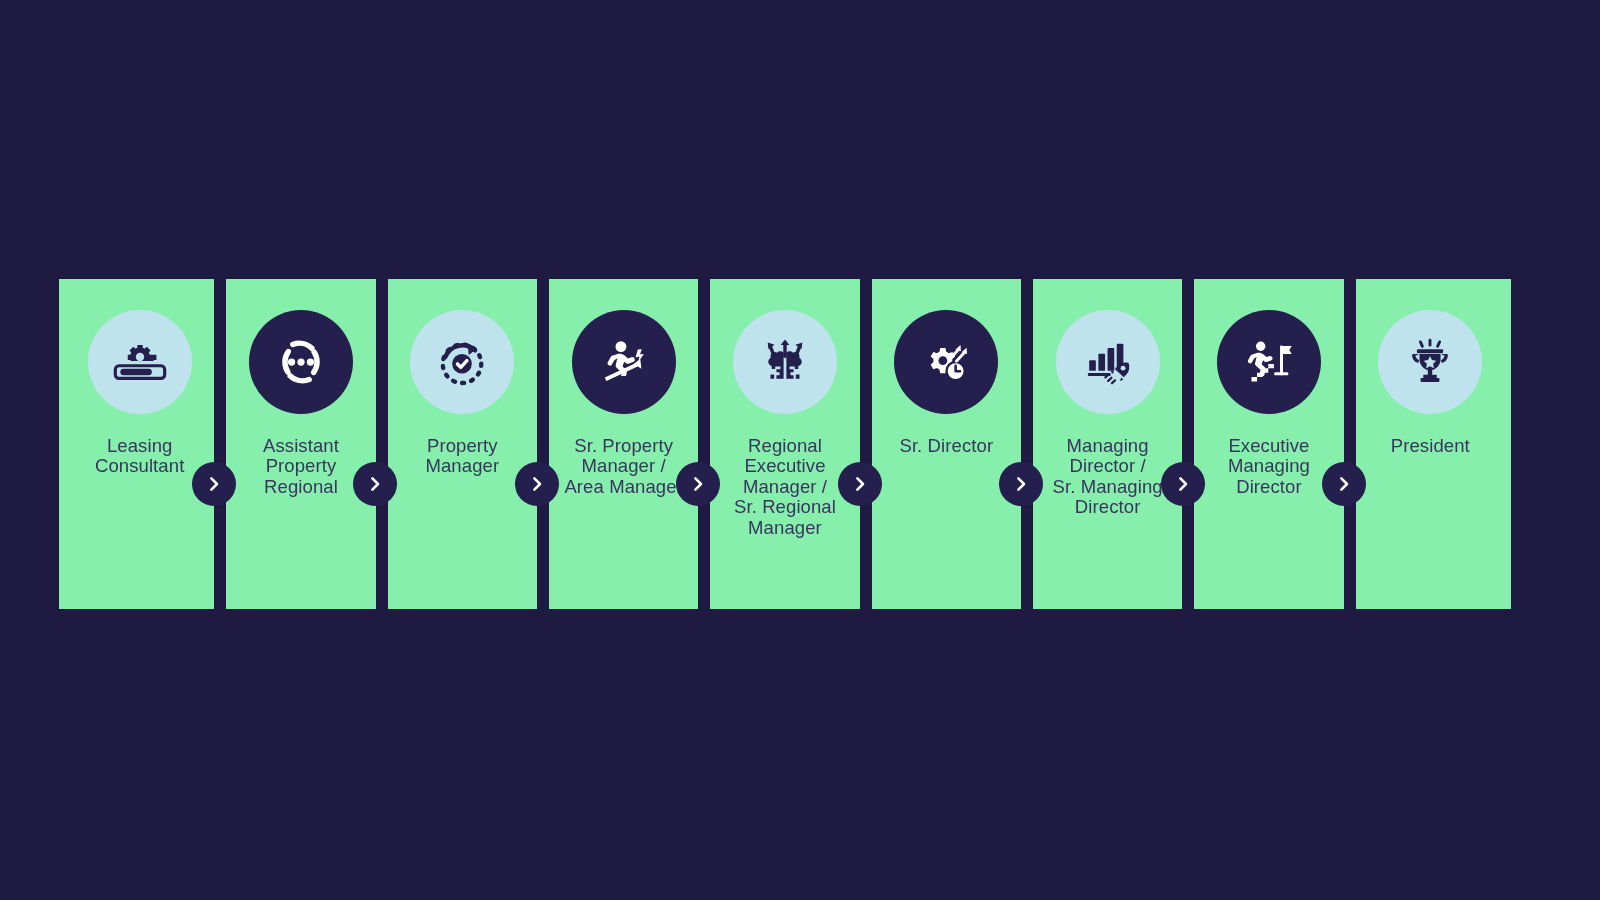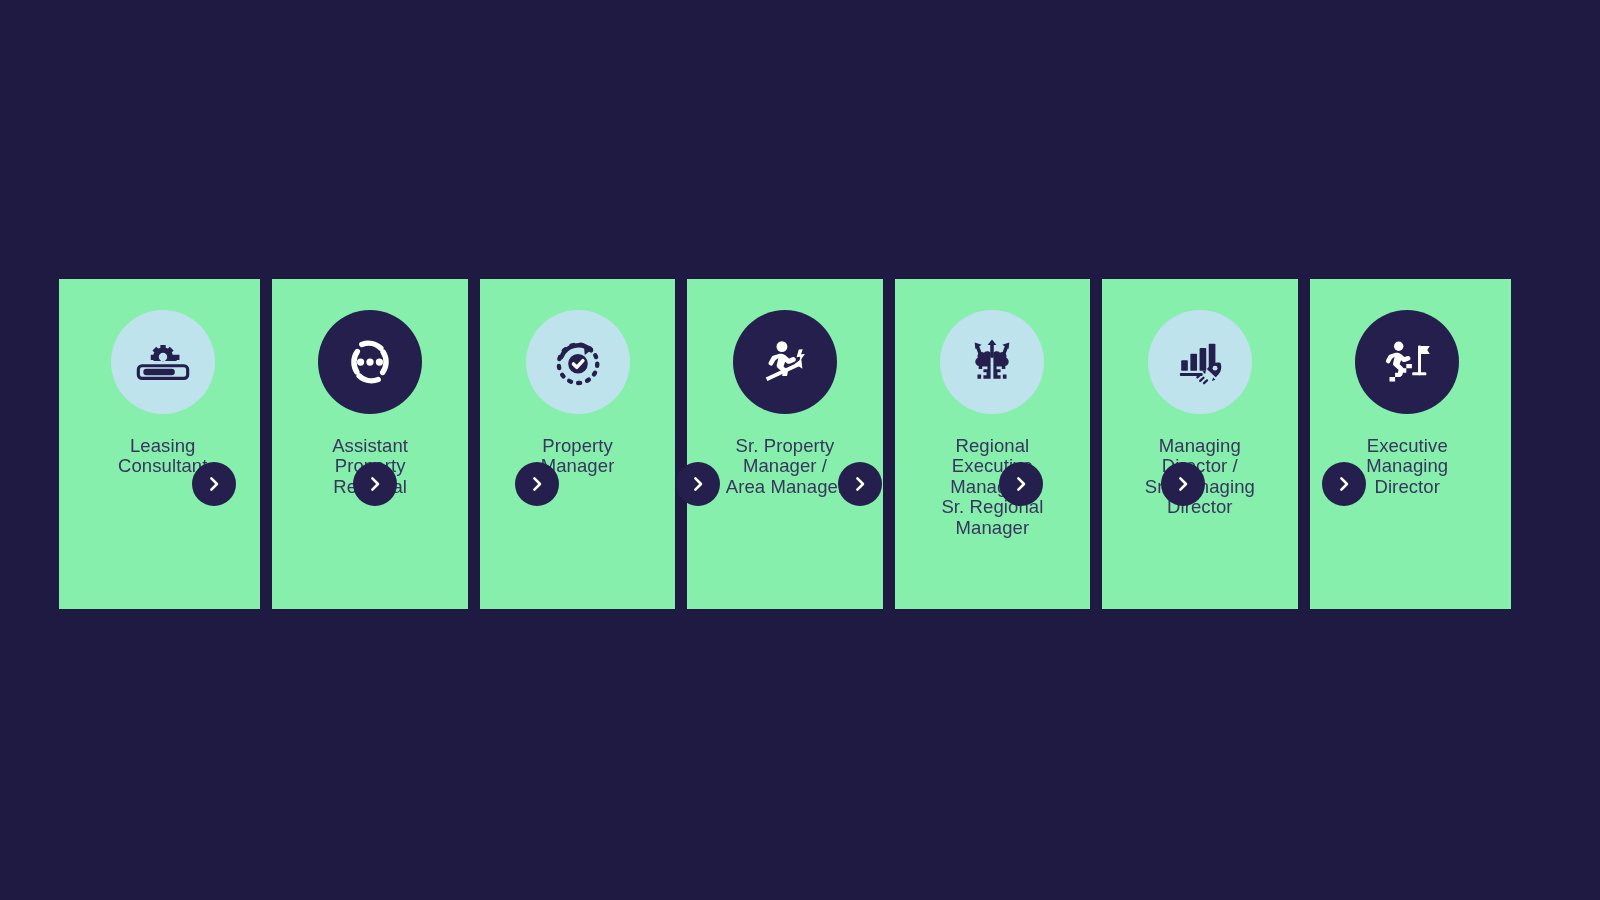--- a/index.html
+++ b/index.html
@@ -190,20 +190,39 @@
           </svg>
         </span>
       </div>
       <div class="step-label">Regional
 Executive
 Manager /
 Sr. Regional
 Manager</div>
     </div>
 
+    <div class="step">
+      <div class="icon-circle dark">
+        <span>
+          <svg width="56" height="56" viewBox="0 0 64 64" fill="none">
+            <path d="M31.4 16.0h-6.0l-.9 4.3a13 13 0 0 0-2.9 1.7l-4.1-1.5-3.0 5.2 3.2 3.0a13 13 0 0 0 0 3.4l-3.2 3.0 3.0 5.2 4.1-1.5c.9.7 1.9 1.3 2.9 1.7l.9 4.3h6.0l.9-4.3c1.0-.4 2.0-1.0 2.9-1.7l4.1 1.5 3.0-5.2-3.2-3.0a13 13 0 0 0 0-3.4l3.2-3.0-3.0-5.2-4.1 1.5a13 13 0 0 0-2.9-1.7z" fill="#ffffff"></path>
+            <circle cx="28.4" cy="30.4" r="5.0" fill="#241f4d"></circle>
+            <circle cx="43.0" cy="42.4" r="10.4" fill="#ffffff" stroke="#241f4d" stroke-width="2.6"></circle>
+            <path d="M43.0 36.4v6.2h5.0" stroke="#241f4d" stroke-width="3.0" stroke-linecap="round" stroke-linejoin="round"></path>
+            <g stroke="#ffffff" stroke-width="3.4" stroke-linecap="round">
+              <path d="M37.0 28.0L46.5 17.5"></path>
+              <path d="M44.0 31.0L53.5 20.5"></path>
+            </g>
+            <path d="M48.6 12.6l.4 7.2-6.2-2.0z" fill="#ffffff"></path>
+            <path d="M55.6 15.6l.4 7.2-6.2-2.0z" fill="#ffffff"></path>
+          </svg>
+        </span>
+      </div>
+      <div class="step-label">Sr. Director</div>
+    </div>
 
     <div class="step">
       <div class="icon-circle light">
         <span>
           <svg width="56" height="56" viewBox="0 0 64 64" fill="#241f4d">
             <rect x="10.5" y="30.0" width="7.6" height="12.0" rx="1.0"></rect>
             <rect x="21.0" y="22.5" width="7.6" height="19.5" rx="1.0"></rect>
             <rect x="31.5" y="16.0" width="7.6" height="26.0" rx="1.0"></rect>
             <rect x="42.0" y="11.0" width="7.6" height="31.0" rx="1.0"></rect>
             <rect x="9.0" y="44.5" width="26.0" height="3.4" rx="1.0"></rect>
@@ -236,20 +255,42 @@
             <path d="M48.0 13.6h10.0l-2.8 4.6 2.8 4.6H48.0z"></path>
             <rect x="38.0" y="43.8" width="16.0" height="3.4" rx="1.0"></rect>
           </svg>
         </span>
       </div>
       <div class="step-label">Executive
 Managing
 Director</div>
     </div>
 
+    <div class="step">
+      <div class="icon-circle light">
+        <span>
+          <svg width="54" height="54" viewBox="0 0 64 64" fill="#241f4d">
+            <g stroke="#241f4d" stroke-width="3.4" stroke-linecap="round">
+              <path d="M32 12.0V6.0"></path>
+              <path d="M23.0 13.4l-2.4-5.2"></path>
+              <path d="M41.0 13.4l2.4-5.2"></path>
+            </g>
+            <rect x="16.5" y="17.0" width="31.0" height="4.6" rx="1.2"></rect>
+            <path d="M19.5 22.4h25.0v6.0c0 7.4-5.6 13.4-12.5 13.4s-12.5-6.0-12.5-13.4z"></path>
+            <path d="M17.6 22.4h-5.2a1.6 1.6 0 0 0-1.6 1.7c.2 4.6 3.0 8.2 7.2 9.2l1.2-3.6c-2.6-.8-4.2-3.0-4.4-5.8h2.8z"></path>
+            <path d="M46.4 22.4h5.2a1.6 1.6 0 0 1 1.6 1.7c-.2 4.6-3.0 8.2-7.2 9.2l-1.2-3.6c2.6-.8 4.2-3.0 4.4-5.8h-2.8z"></path>
+            <rect x="29.4" y="41.0" width="5.2" height="7.0"></rect>
+            <rect x="24.0" y="47.0" width="16.0" height="4.0" rx="1.0"></rect>
+            <rect x="20.8" y="51.0" width="22.4" height="4.6" rx="1.2"></rect>
+            <path d="M32 25.0l2.3 4.7 5.2.8-3.8 3.7.9 5.2-4.6-2.4-4.6 2.4.9-5.2-3.8-3.7 5.2-.8z" fill="#bfe3ec"></path>
+          </svg>
+        </span>
+      </div>
+      <div class="step-label">President</div>
+    </div>
 
     <div class="connector" style="left:133px">
       <span>
         <svg width="18" height="18" viewBox="0 0 24 24" fill="none">
           <path d="M8.5 4.5L16 12l-7.5 7.5" stroke="#ffffff" stroke-width="3.4" stroke-linecap="round" stroke-linejoin="round"></path>
         </svg>
       </span>
     </div>
     <div class="connector" style="left:294px">
       <span>

